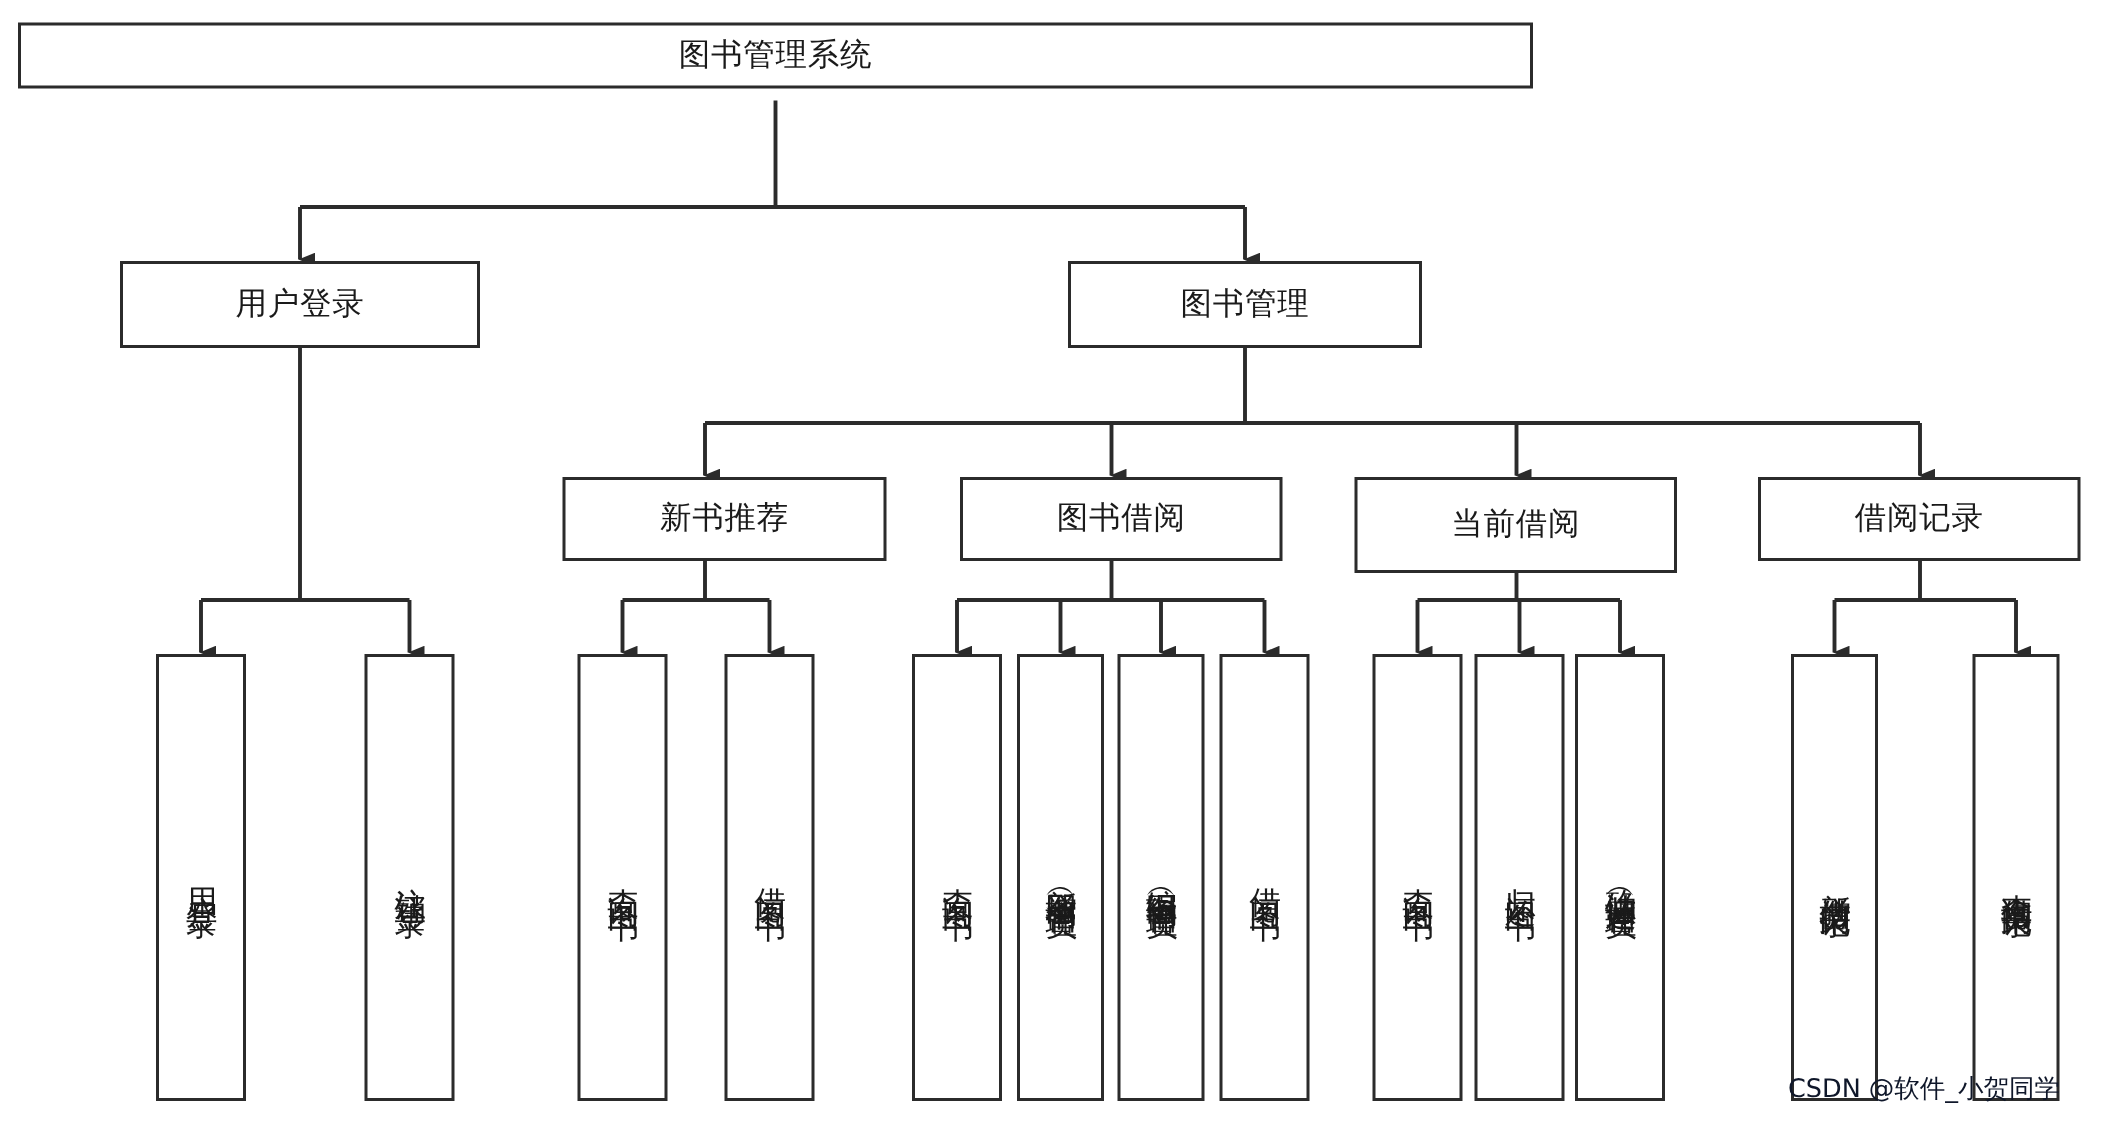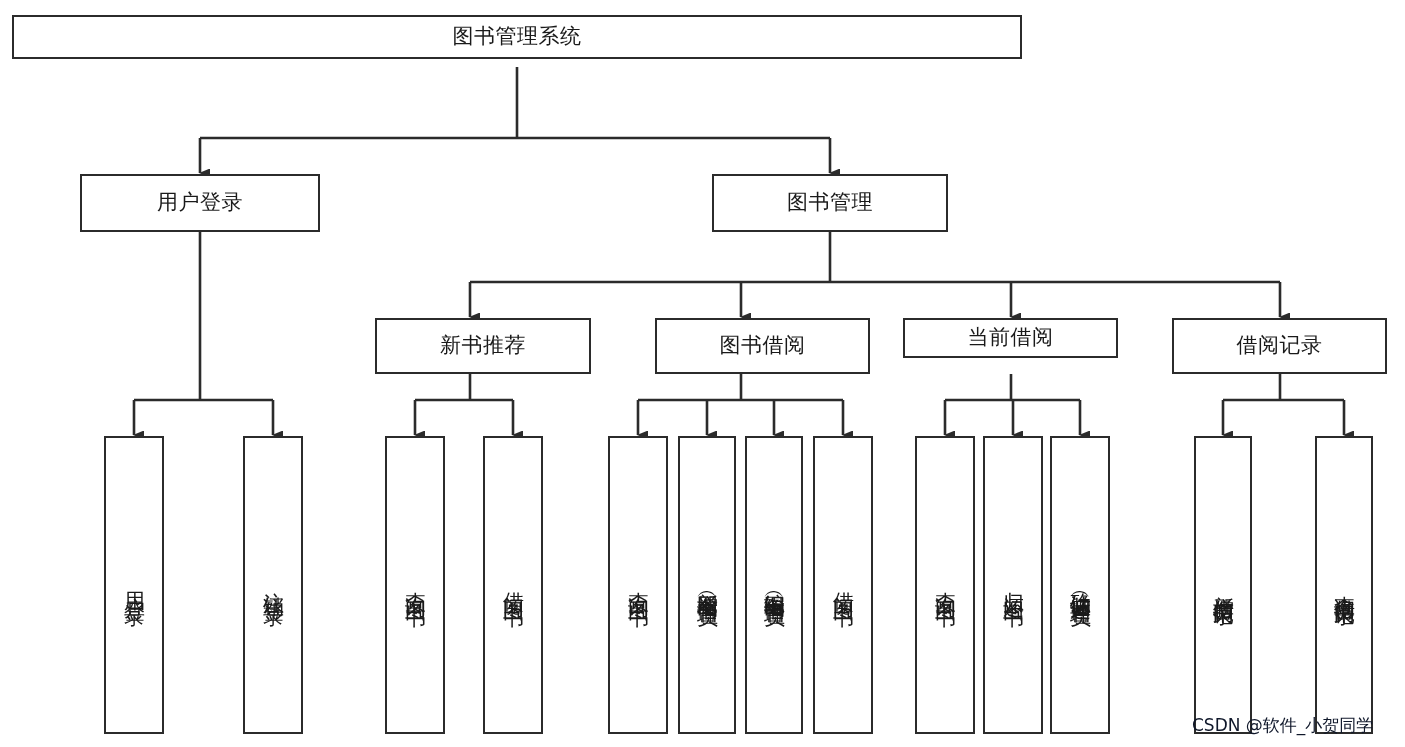--- a/index.html
+++ b/index.html
@@ -122,24 +122,24 @@
       </div>
       <div class="node-box horiz" style="left: 80px; top: 174px; width: 240px; height: 58px;">
         <span class="node-label">用户登录</span>
       </div>
       <div class="node-box horiz" style="left: 712px; top: 174px; width: 236px; height: 58px; justify-content: center;">
         <span class="node-label">图书管理</span>
       </div>
       <div class="node-box horiz" style="left: 362px; top: 318px; width: 216px; height: 56px; margin-left: 13px;">
         <span class="node-label">新书推荐</span>
       </div>
-      <div class="node-box horiz" style="left: 655px; top: 318px; width: 215px; height: 56px;">
+      <div class="node-box horiz" style="left: 640px; top: 318px; width: 215px; height: 56px;">
         <span class="node-label">图书借阅</span>
       </div>
-      <div class="node-box horiz" style="left: 903px; top: 318px; width: 215px; height: 40px;">
+      <div class="node-box horiz" style="left: 903px; top: 318px; width: 215px; height: 64px;">
         <span class="node-label">当前借阅</span>
       </div>
       <div class="node-box horiz" style="left: 1172px; top: 318px; width: 215px; height: 56px; text-align: right;">
         <span class="node-label">借阅记录</span>
       </div>
       <div class="node-box vert" style="left: 104px; top: 436px; width: 60px; height: 298px;">
         <span class="node-label">用户登录</span>
       </div>
       <div class="node-box vert" style="left: 243px; top: 436px; width: 60px; height: 298px;">
         <span class="node-label">注销登录</span>

